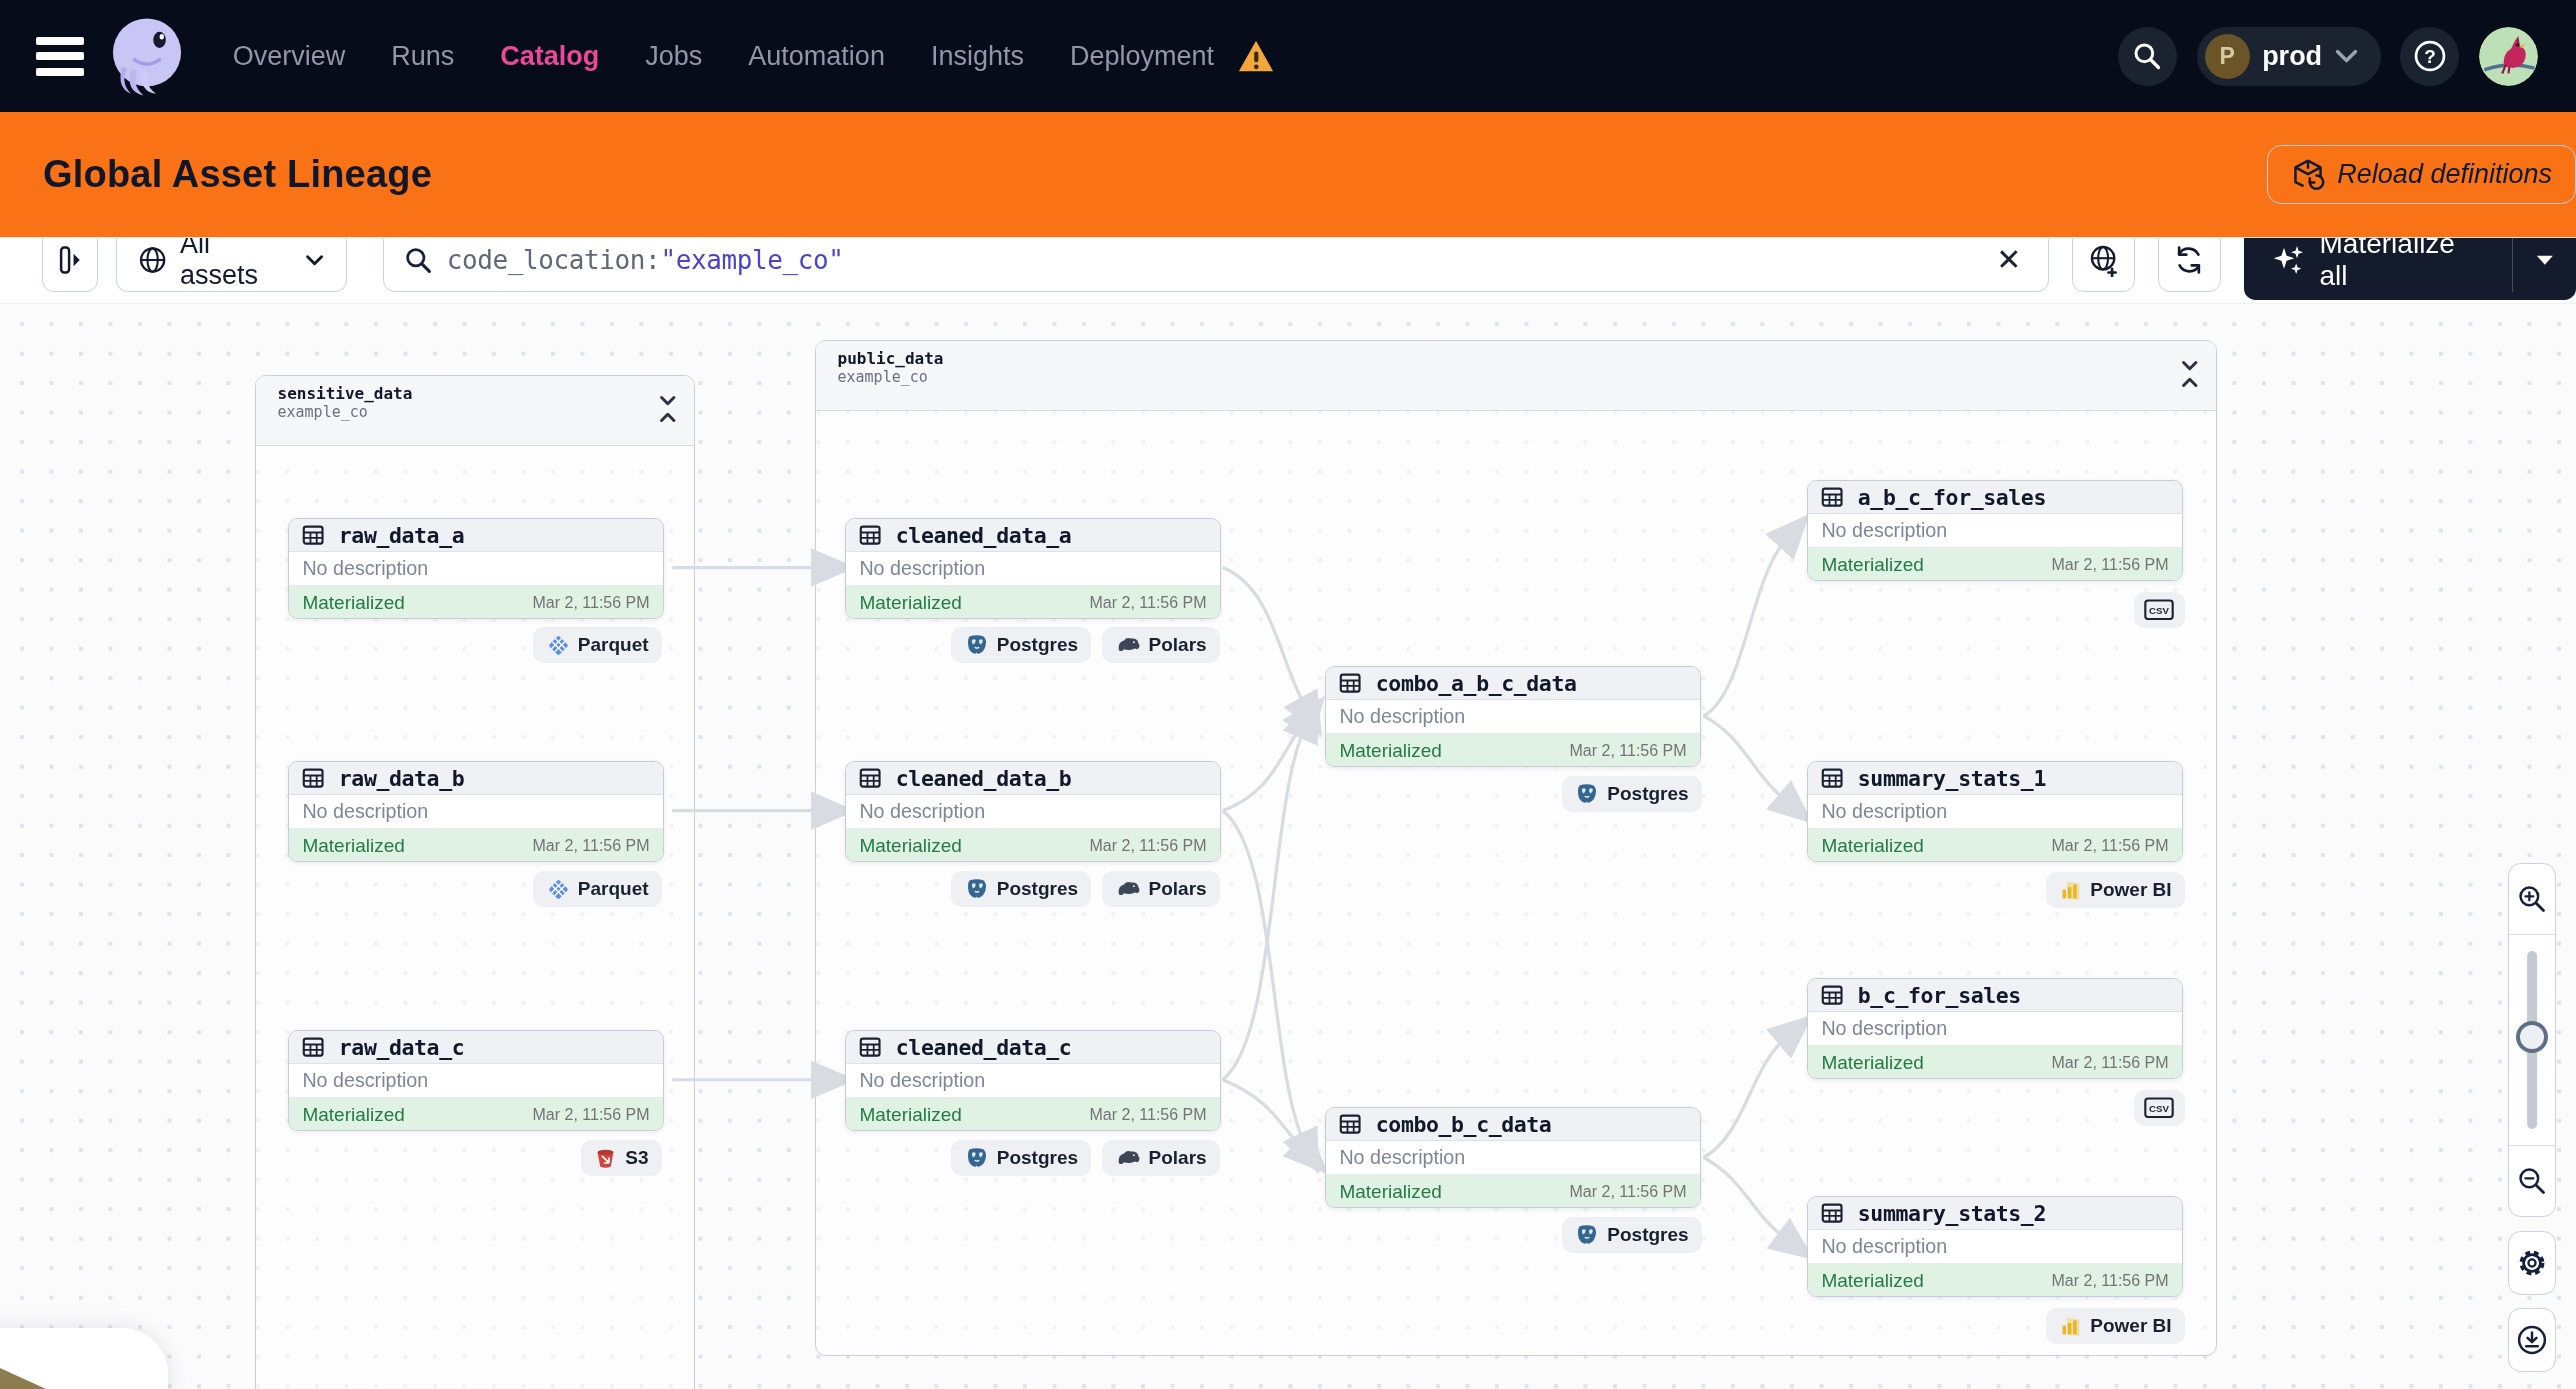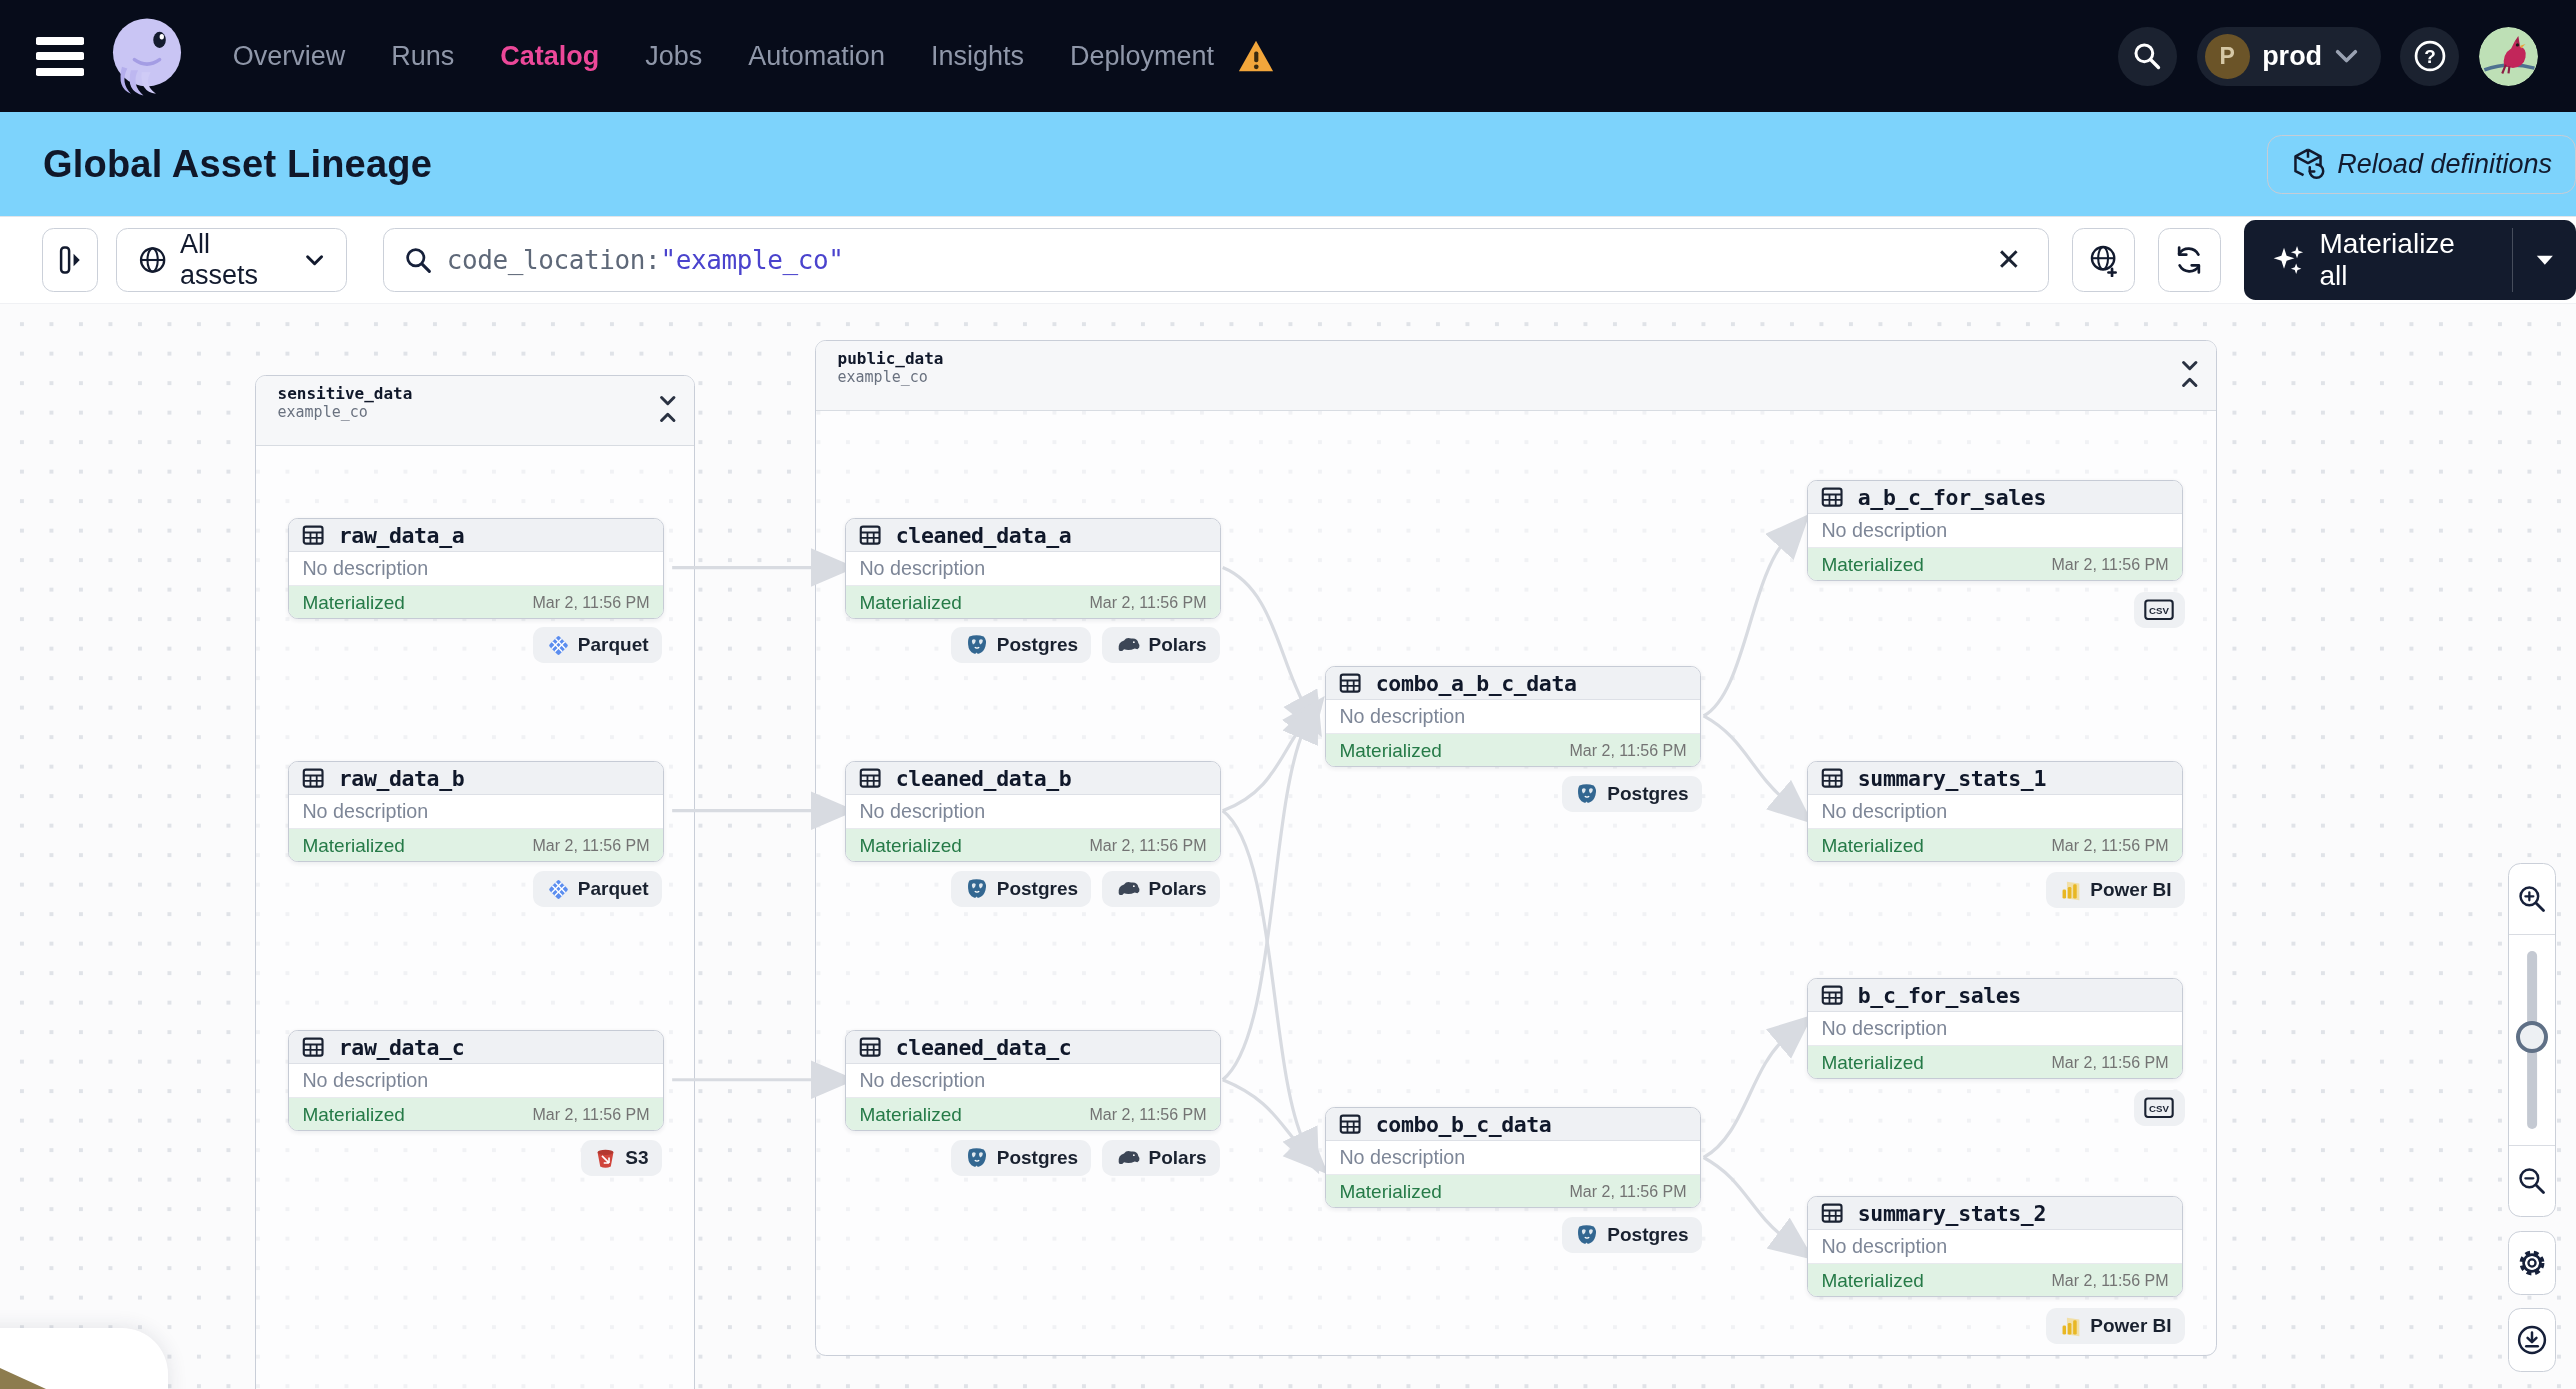--- a/index.html
+++ b/index.html
@@ -18,21 +18,21 @@
   .navitem.active { color:#ec4899; font-weight:700; }
   .nav-warning { margin-left:-23px; }
   .nav-right { margin-left:auto; display:flex; align-items:center; gap:19.7px; margin-right:38px; }
   .circle-btn { width:59px; height:59px; border-radius:50%; background:#1B2230; display:flex; align-items:center; justify-content:center; cursor:pointer; }
   .env-pill { height:59px; border-radius:30px; background:#1B2230; display:flex; align-items:center; gap:12.5px; padding:0 23px 0 8px; cursor:pointer; }
   .env-avatar { width:45px; height:45px; border-radius:50%; background:#6B5428; color:#D6C8A5; font-size:23px; font-weight:700; display:flex; align-items:center; justify-content:center; }
   .env-name { color:#FFFFFF; font-size:27px; font-weight:600; }
   .user-avatar { width:59px; height:59px; border-radius:50%; overflow:hidden; cursor:pointer; }
 
   
-  .titlebar { position:absolute; left:0; top:112px; width:2576px; height:105px; background:#7dd3fc;
+  .titlebar { position:absolute; left:0; top:112px; width:2576px; height:126px; background:#f97316;
               border-bottom:1.8px solid #E2E5EA; display:flex; align-items:center; z-index:19; }
   .page-title { margin-left:43px; font-size:38px; font-weight:700; color:#101729; letter-spacing:0.2px; }
   .reload-btn { margin-left:auto; height:59px; border:1.8px solid #C7CCD5; border-radius:14.3px;
                 background:transparent; display:flex; align-items:center; gap:12.5px; padding:0 23px; cursor:pointer;
                 font-size:27px; color:#121A2E; font-weight:500;font-style:italic; }
 
   
   .toolbar { position:absolute; left:0; top:217px; width:2576px; height:87px; background:#FFFFFF;
              display:flex; align-items:center; z-index:18; border-bottom:0.9px solid #F0F1F4; }
   .tool-btn { height:64px; border:1.8px solid #CBD0D9; border-radius:11.6px; background:#FFFFFF;

